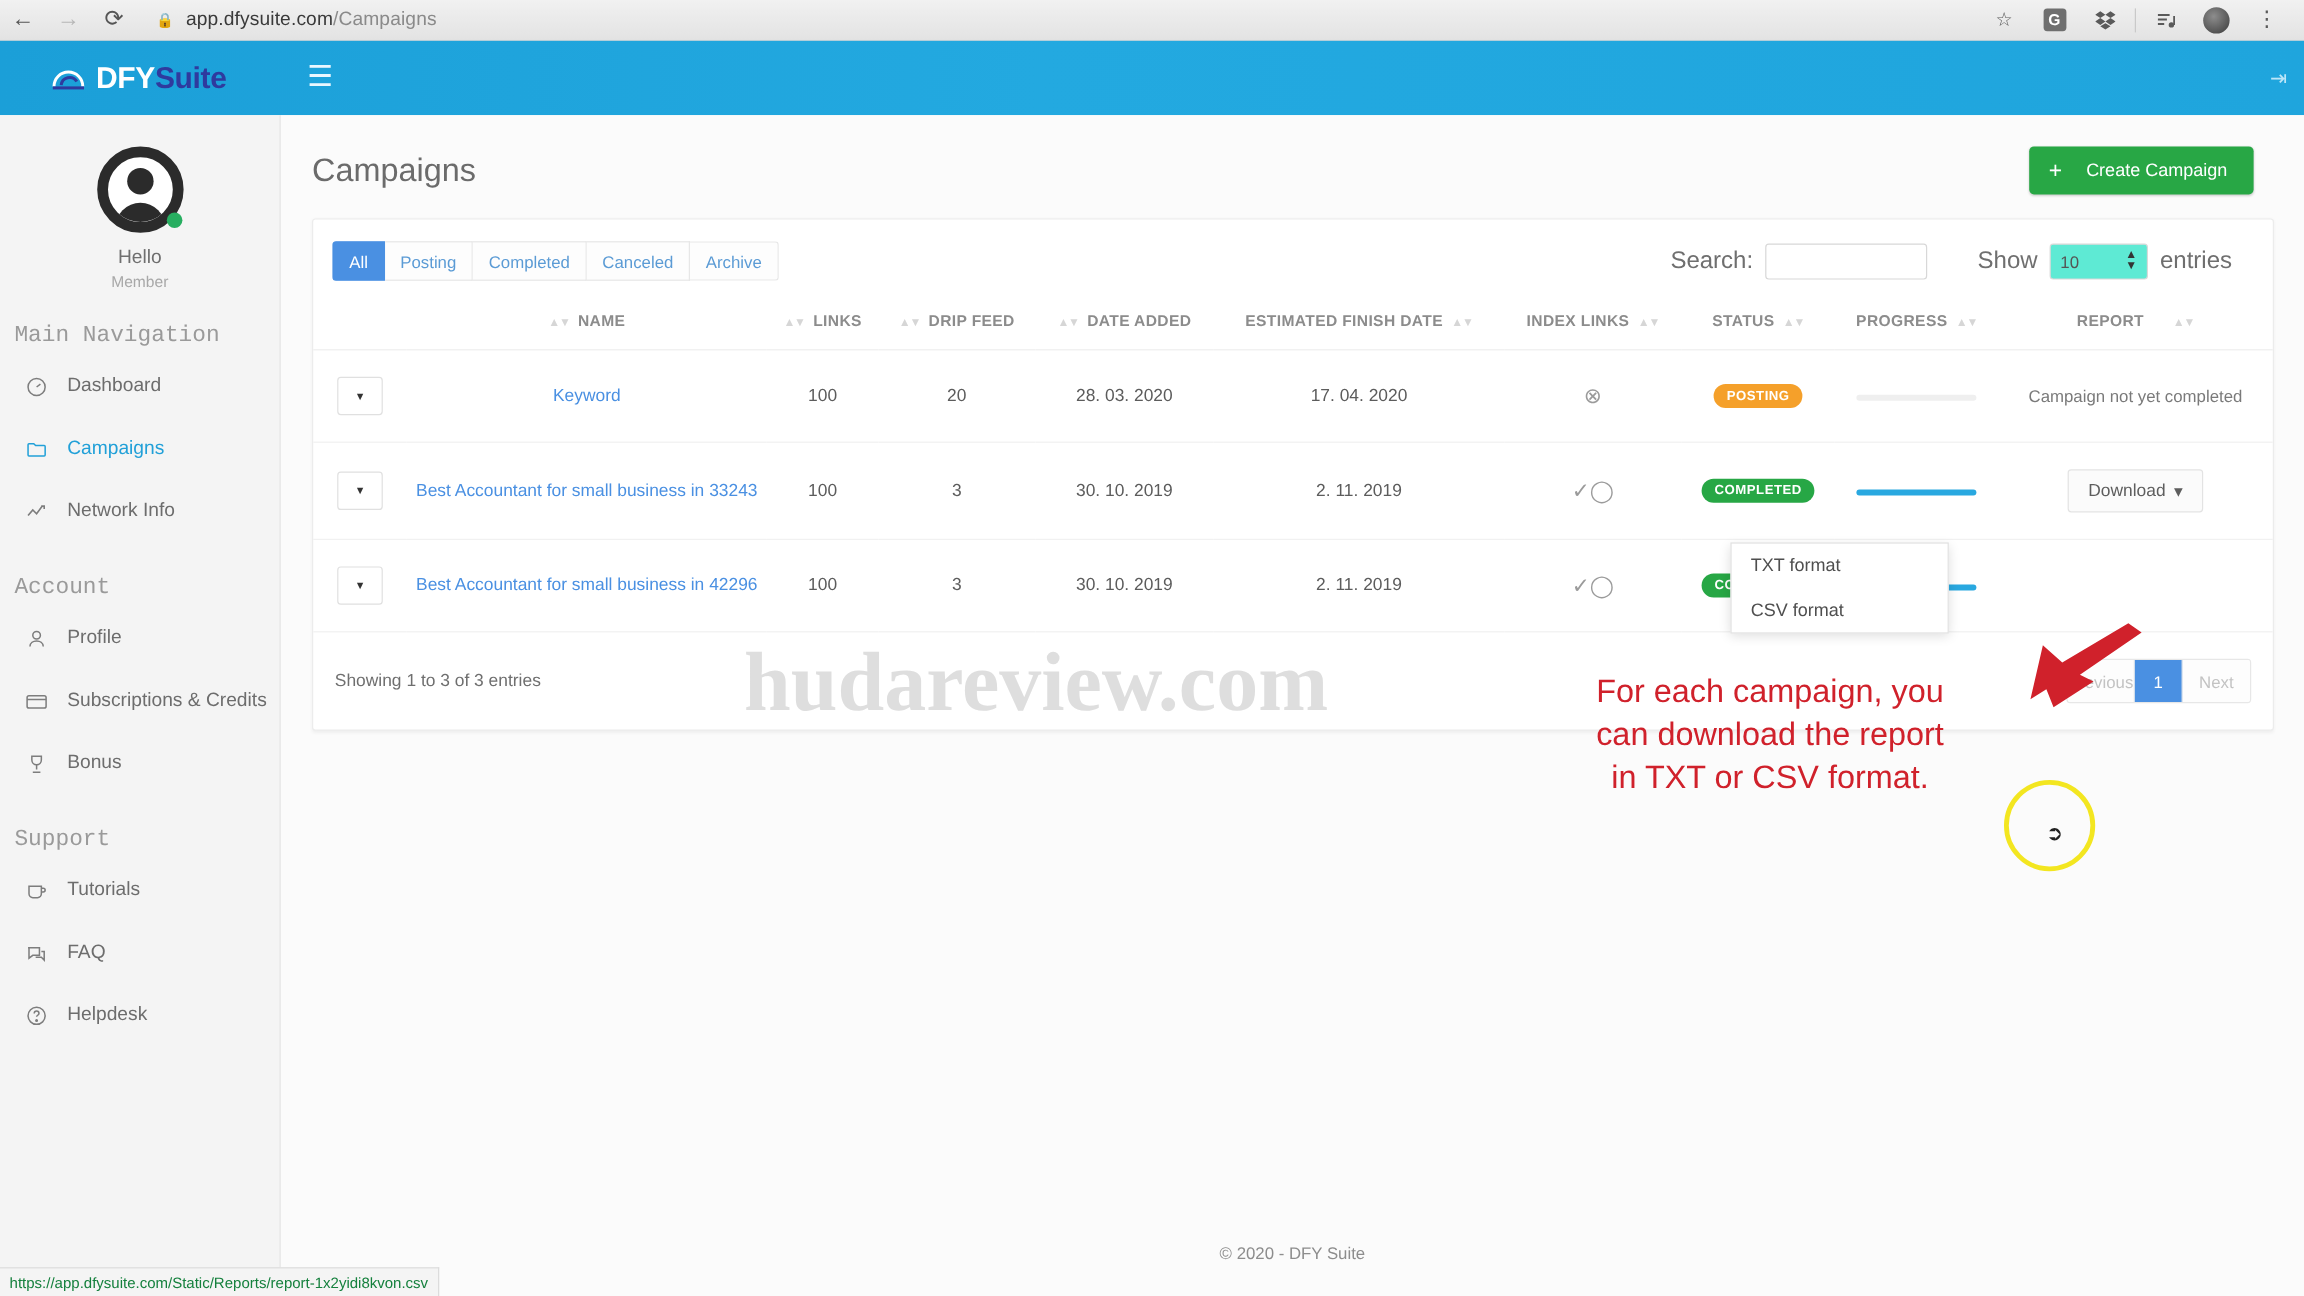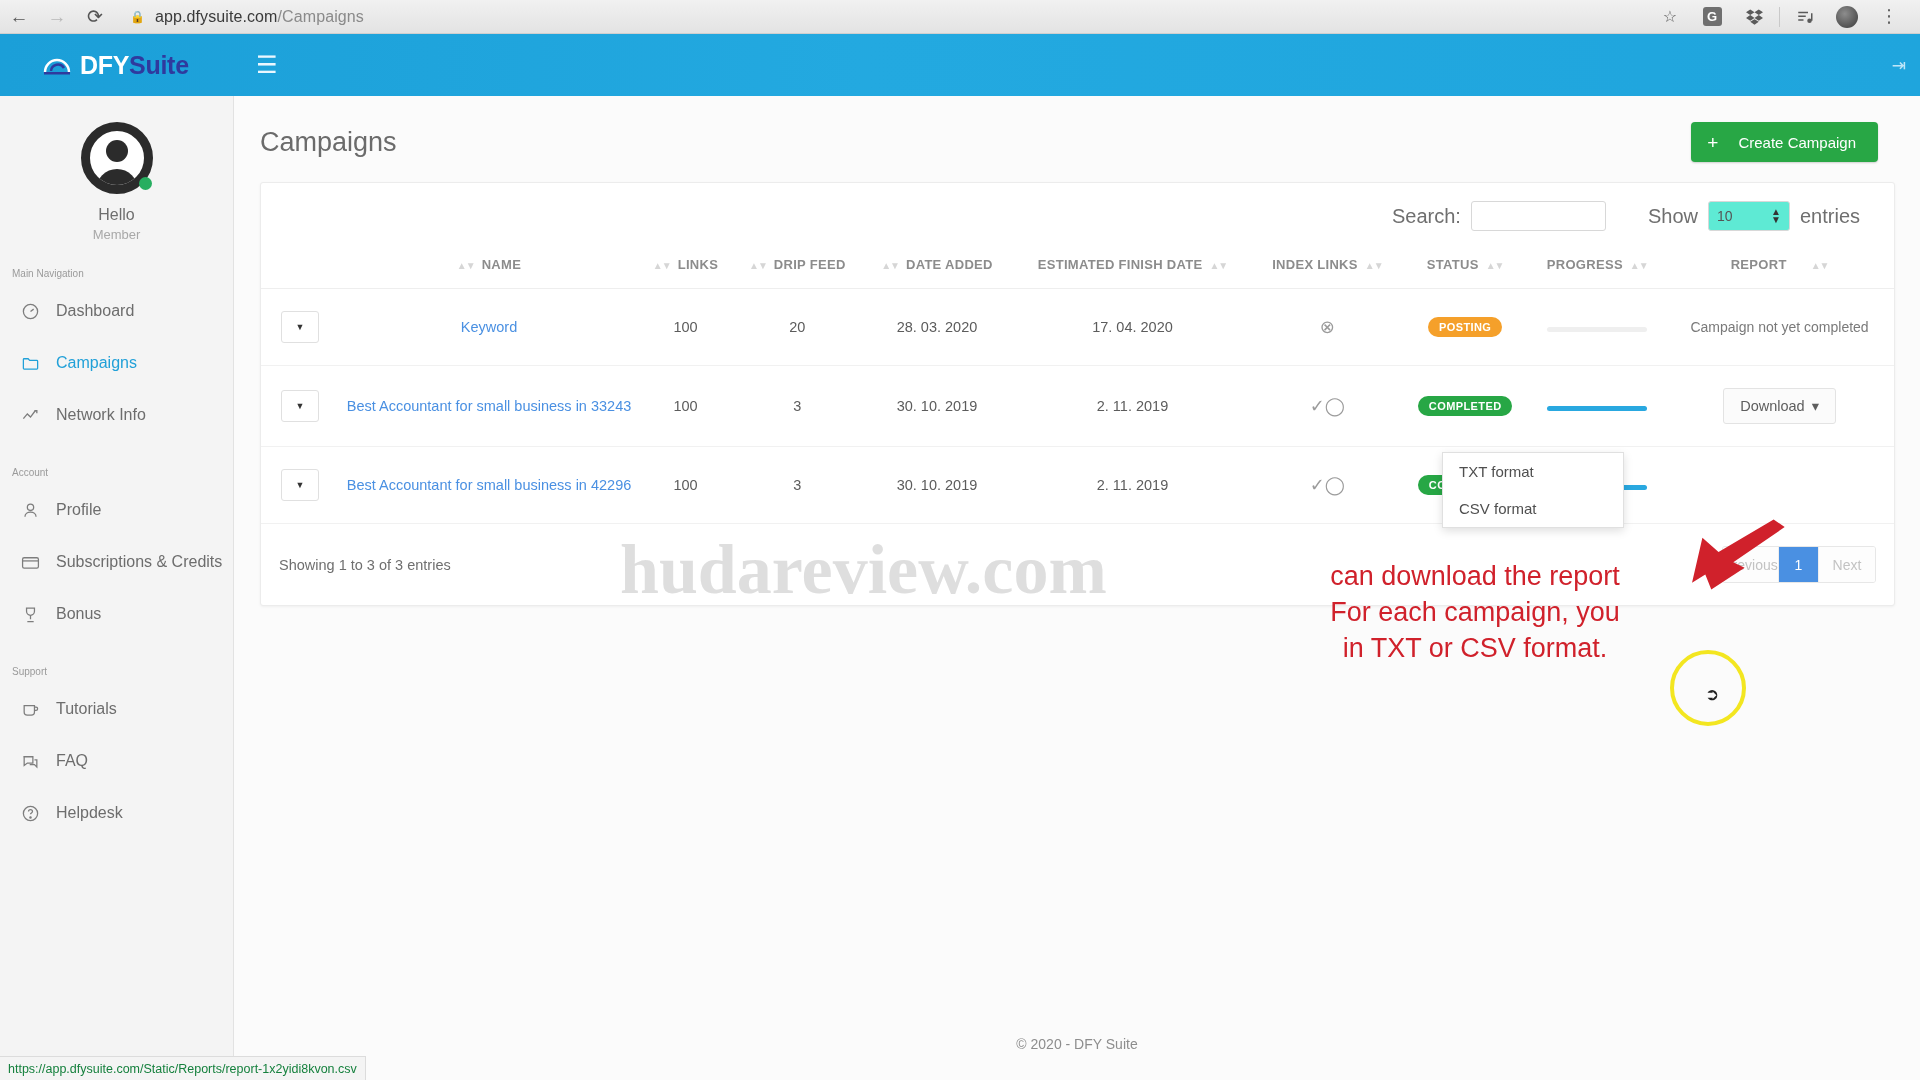--- a/index.html
+++ b/index.html
@@ -62,21 +62,21 @@
   .avatar-circle {
     width: 72px; height: 72px; border-radius: 50%;
     border: 9px solid #2b2b2b; background: #fff; position: relative; overflow: hidden;
   }
   .avatar-head { position: absolute; top: 9px; left: 50%; transform: translateX(-50%); width: 22px; height: 22px; border-radius: 50%; background: #2b2b2b; }
   .avatar-body { position: absolute; bottom: -10px; left: 50%; transform: translateX(-50%); width: 42px; height: 26px; border-radius: 21px 21px 0 0; background: #2b2b2b; }
   .status-dot { position: absolute; right: 1px; bottom: 4px; width: 13px; height: 13px; border-radius: 50%; background: #27ae60; }
   .hello { margin-top: 12px; font-size: 16px; color: #6f6f6f; }
   .member { margin-top: 3px; font-size: 13px; color: #a8a8a8; }
 
-  .nav-section { margin-top: 26px; font-size: 10px; color: #9a9a9a; padding-left: 12px; }
+  .nav-section { margin-top: 26px; font-size: 19px; color: #9a9a9a; padding-left: 12px; font-family: Liberation Mono, monospace; }
   .nav-list { margin-top: 6px; }
   .nav-item {
     display: flex; align-items: center; gap: 16px;
     height: 52px; padding-left: 20px; font-size: 16px; color: #6d6d6d;
   }
   .nav-item.active { color: #21a0d8; }
   .nav-ico { width: 20px; height: 20px; display: flex; align-items: center; justify-content: center; }
   .nav-ico svg { display: block; }
 
   
@@ -348,20 +348,27 @@
   <div class="page-head">
     <h1 class="page-title">Campaigns</h1>
     <button class="btn-create">
       <span class="plus">+</span>
       <span>Create Campaign</span>
     </button>
   </div>
 
   <div class="card">
     <div class="card-top">
+      <div class="filters">
+        <div class="filter-btn active">All</div>
+        <div class="filter-btn">Posting</div>
+        <div class="filter-btn">Completed</div>
+        <div class="filter-btn">Canceled</div>
+        <div class="filter-btn">Archive</div>
+      </div>
       <div class="card-top-right">
         <div class="search-wrap">
           <span class="search-label">Search:</span>
           <input class="search-input" type="text" value="" style="">
         </div>
         <div class="show-wrap">
           <span class="show-label">Show</span>
           <div class="show-select">
             <span>10</span>
             <span class="spin">▲<br>▼</span>
@@ -446,22 +453,22 @@
 </div>
 
 <div class="dl-menu">
   <div>TXT format</div>
   <div>CSV format</div>
 </div>
 
 <div class="watermark">hudareview.com</div>
 
 <div class="annot">
+  <div>For each campaign, you</div>
   <div>can download the report</div>
-  <div>For each campaign, you</div>
   <div>in TXT or CSV format.</div>
 </div>
 
 <div class="arrow">
   <svg width="120" height="90" viewBox="0 0 120 90">
     <path d="M108 8 L62 50 L74 54 L44 80 L36 66 L24 76 L28 30 L46 42 L96 2 Z" fill="#d0212b" transform="rotate(8 60 45)"></path>
   </svg>
 </div>
 
 <div class="cursor-ring"></div>

